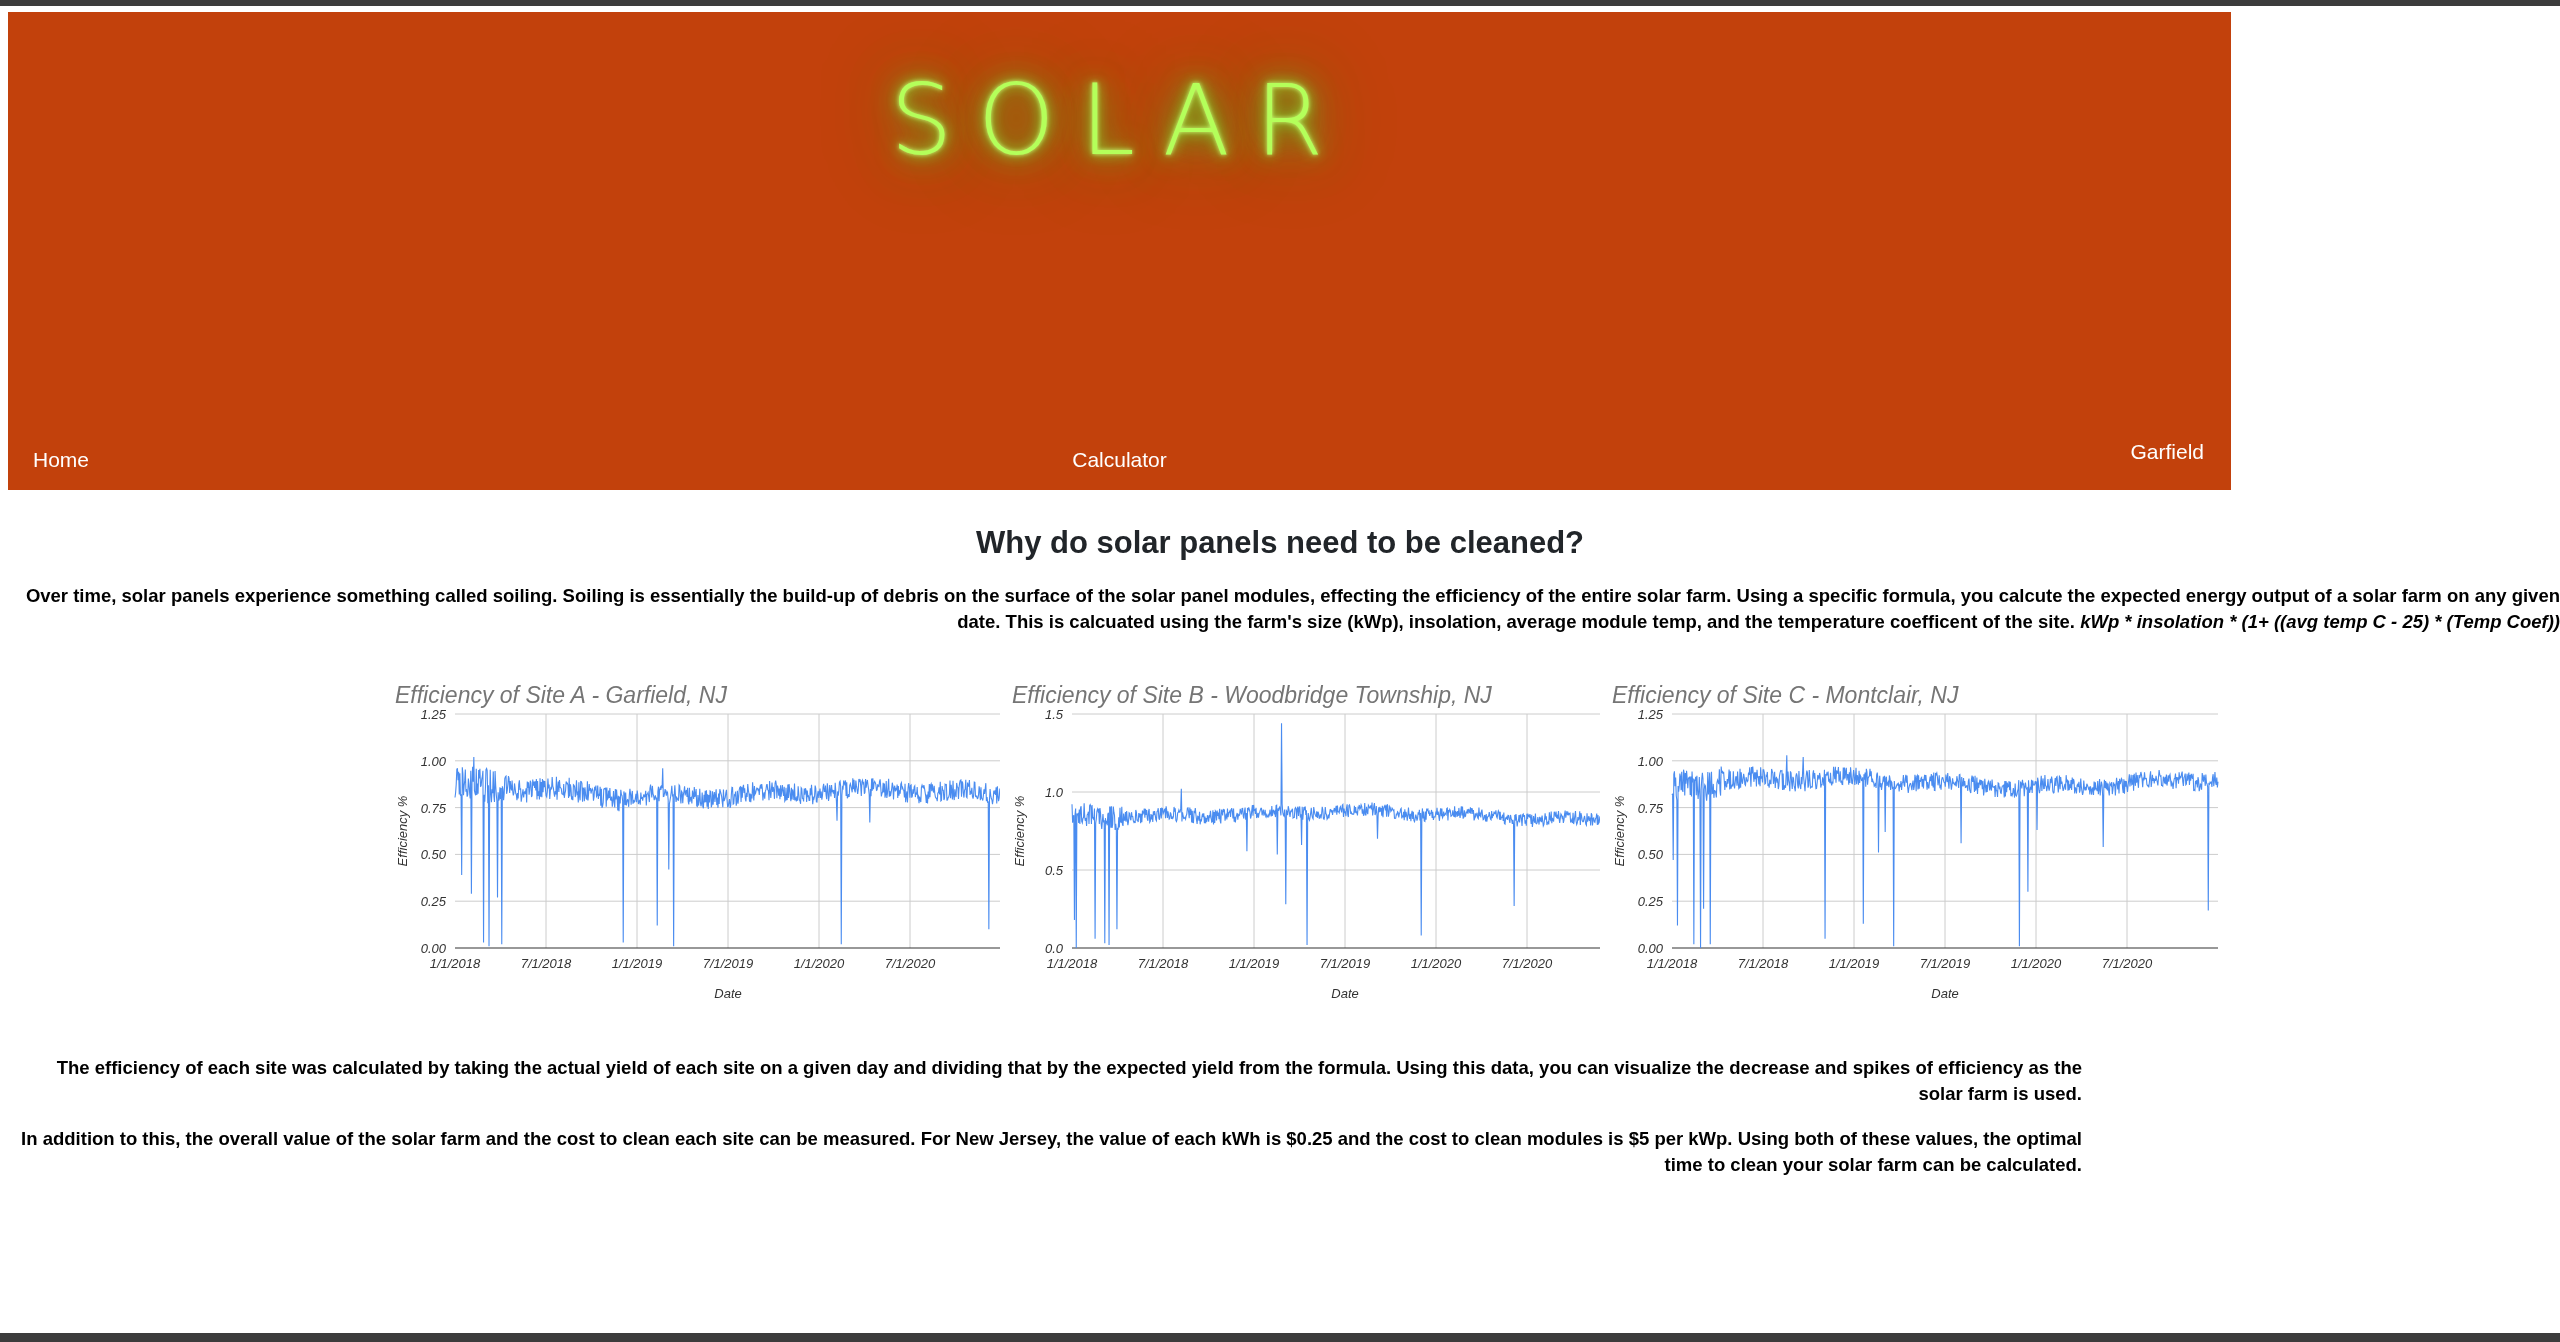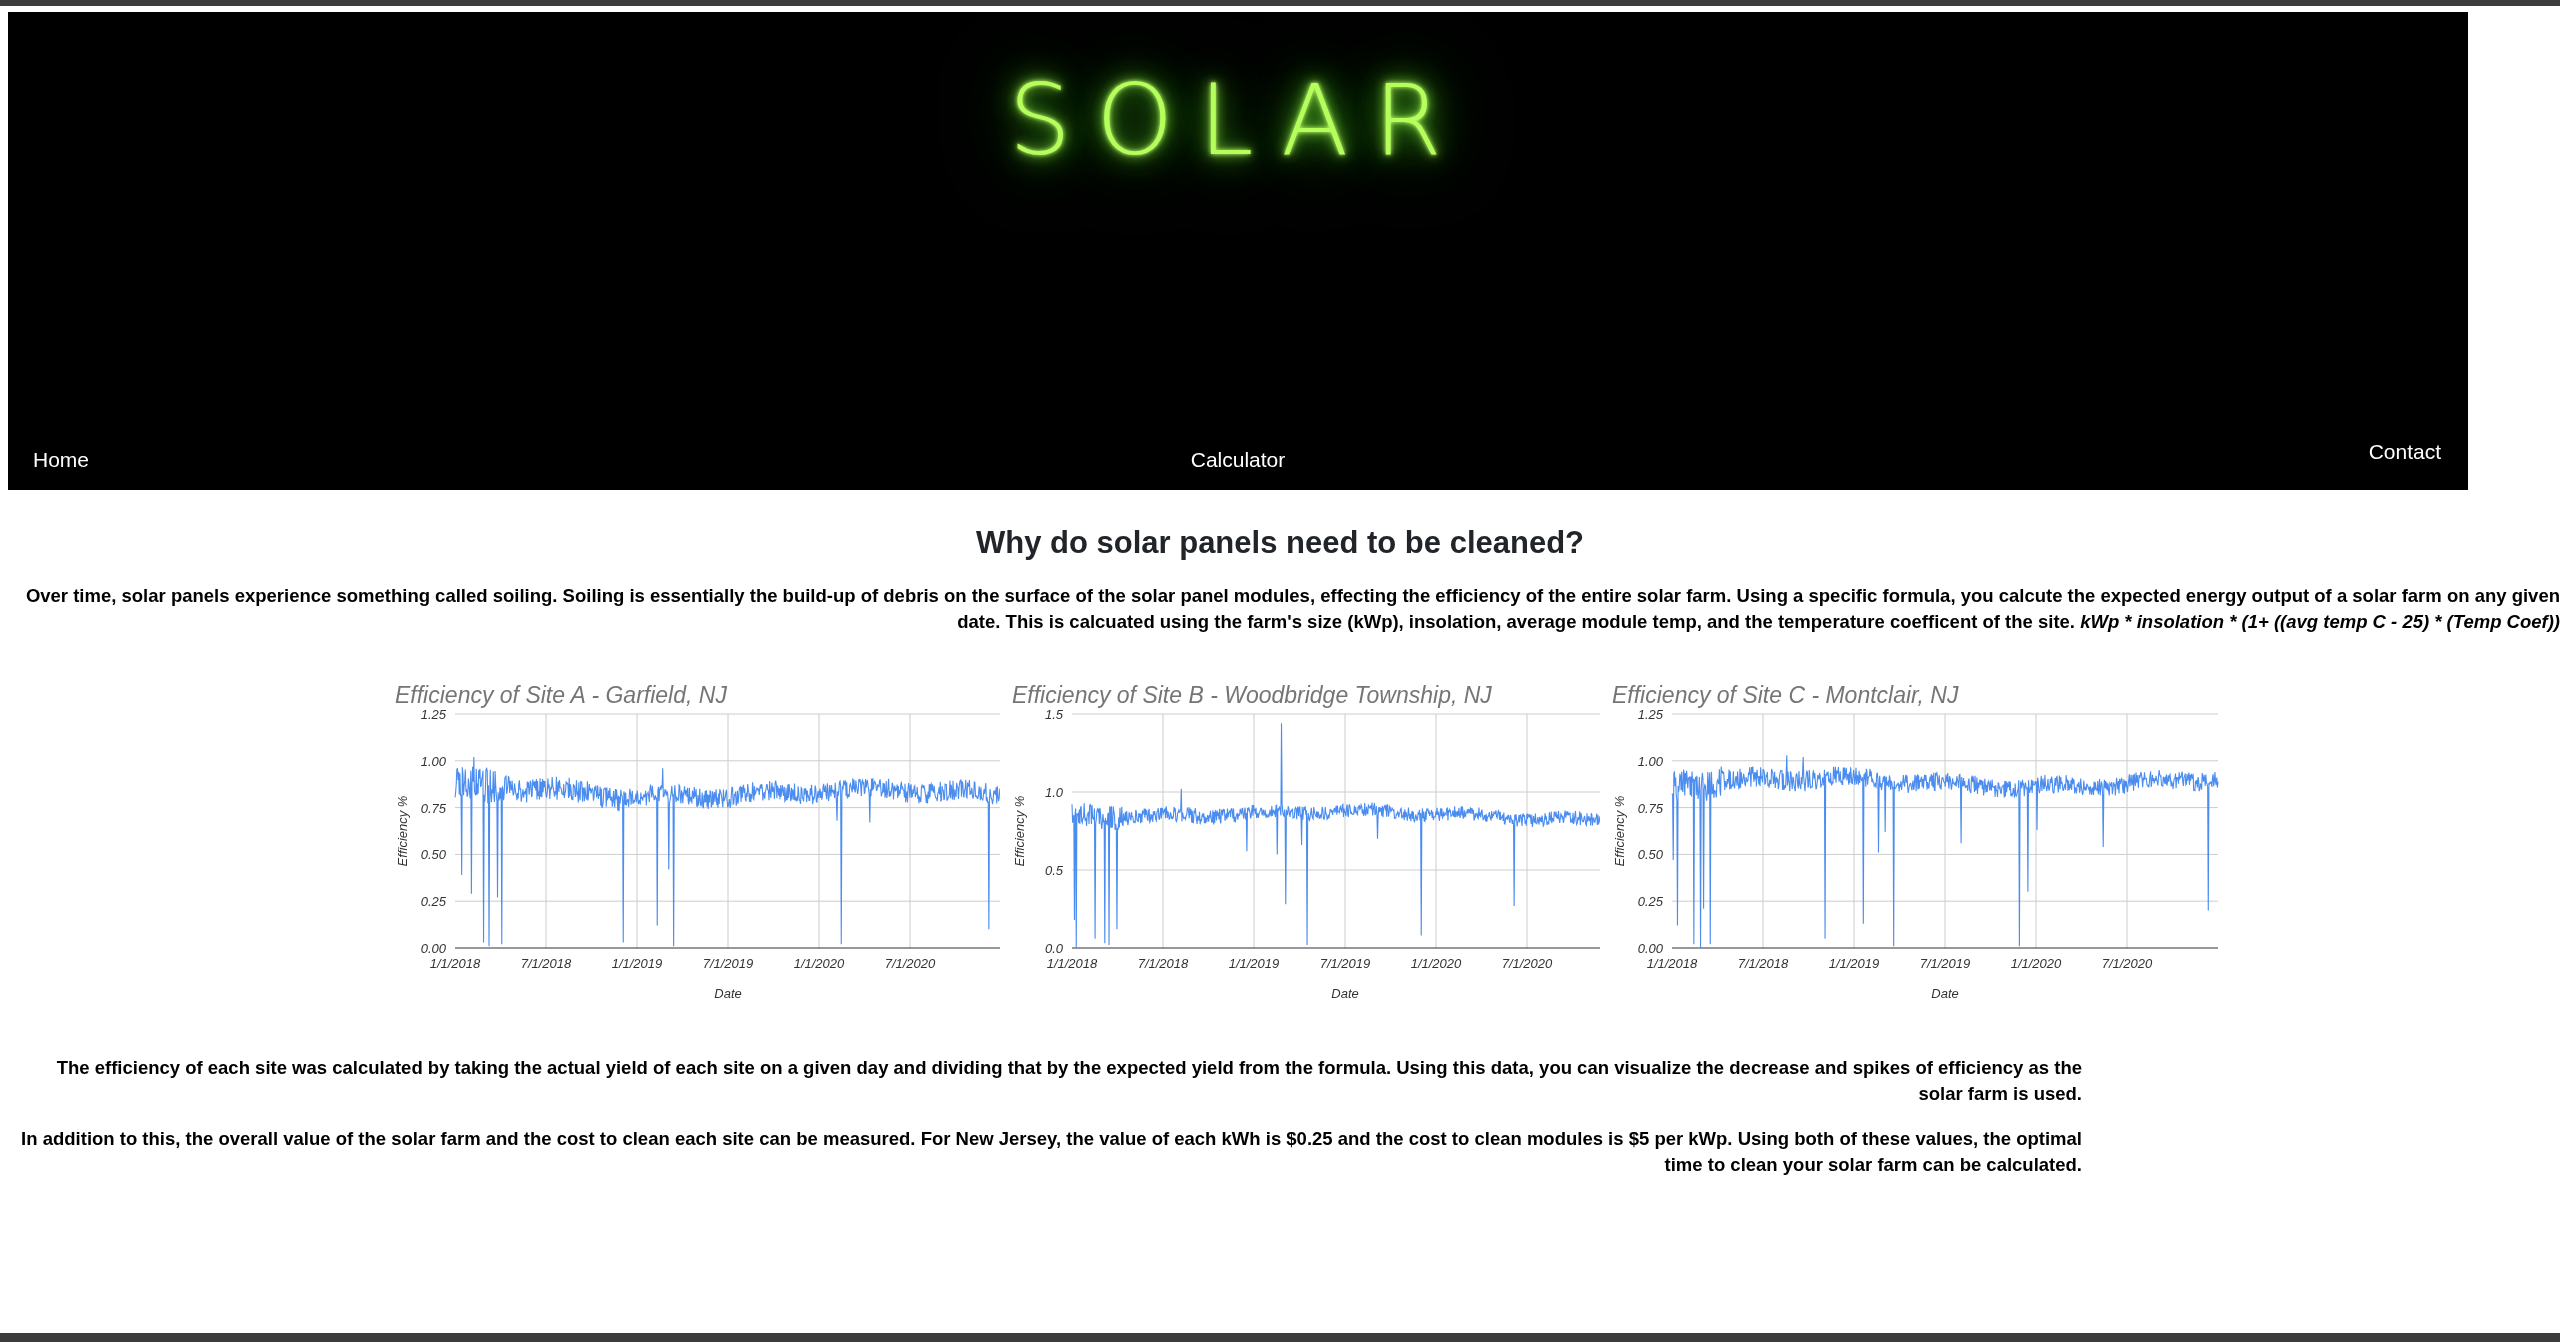--- a/index.html
+++ b/index.html
@@ -26,22 +26,22 @@
   .chrome-bottom {
     position: absolute; left: 0; bottom: 0;
     width: 2560px; height: 9px;
     background: #3c3c3c;
   }
 
   
   .hero {
     position: absolute;
     left: 8px; top: 12px;
-    width: 2460px; height: 478px;
-    background: #000000;
+    width: 2223px; height: 478px;
+    background: #c2410c;
     overflow: hidden;
   }
   .logo-wrap {
     position: absolute;
     left: 0; top: 58px;
     width: 100%;
     text-align: center;
     pointer-events: none;
   }
   .logo-line {
@@ -192,21 +192,21 @@
 
   <div class="hero">
 
     <div class="logo-wrap">
       <span class="logo-line logo-solar">SOLAR</span>
     </div>
 
     <nav class="nav">
       <a class="nav-home" href="#">Home</a>
       <a class="nav-calc" href="#">Calculator</a>
-      <a class="nav-contact" href="#">Contact</a>
+      <a class="nav-contact" href="#">Garfield</a>
     </nav>
 
   </div>
 
   <div class="content">
 
     <h1 class="page-title">Why do solar panels need to be cleaned?</h1>
 
     <p class="body-para para-intro">
       <span>Over time, solar panels experience something called soiling. Soiling is essentially the build-up of debris on the surface of the solar panel modules, effecting the efficiency of the entire solar farm. Using a specific formula, you calcute the expected energy output of a solar farm on any given date. This is calcuated using the farm's size (kWp), insolation, average module temp, and the temperature coefficent of the site. </span><span class="formula">kWp * insolation * (1+ ((avg temp C - 25) * (Temp Coef))</span>

